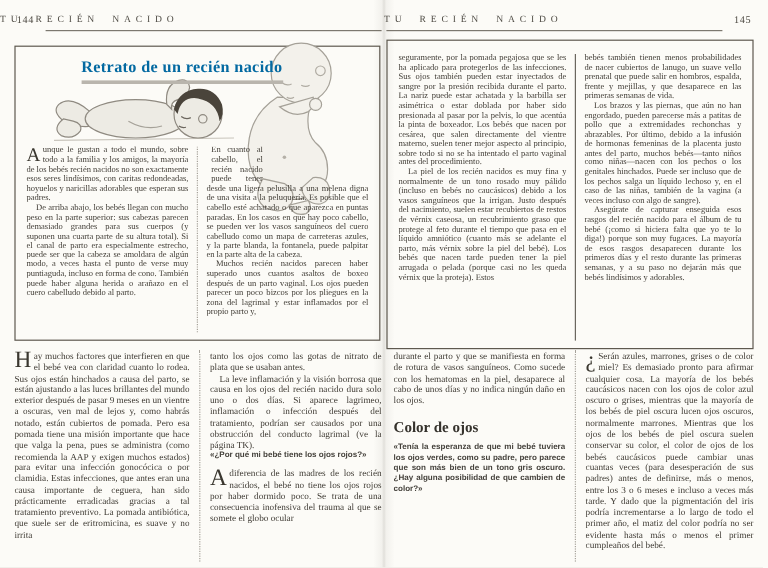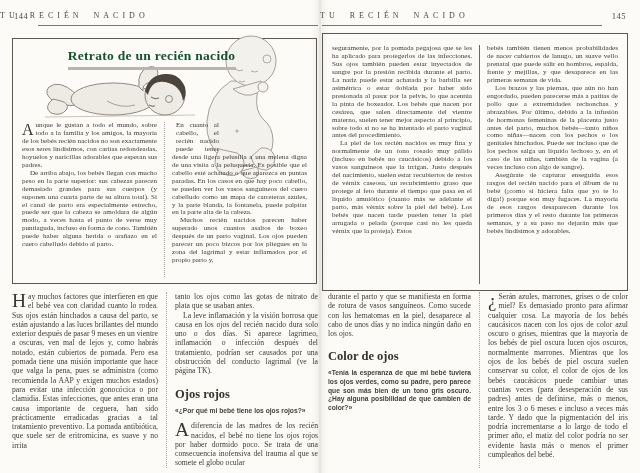--- a/index.html
+++ b/index.html
@@ -23,21 +23,21 @@
   .header-rule { position:absolute; top:25px; height:1px; background:#7c786f; }
   .page.left  .header-rule { left:38px; right:2px; }
   .page.right .header-rule { left:2px;  right:38px; }
 
   
   .feature-box { position:absolute; border:1px solid #5e594f; }
   .page.left  .feature-box { left:12px; right:3px;  top:38px; height:244px; }
   .page.right .feature-box { left:2px;  right:12px; top:33px; height:256px; }
 
   .box-title-wrap { margin-top:9px; margin-right:26px; text-align:center; position:relative; z-index:3; }
-  .box-title { font-size:13.5px; font-weight:600; letter-spacing:0.3px; color:#14532d; }
+  .box-title { font-size:13.5px; font-weight:600; letter-spacing:0.3px; color:#0369a1; }
   .box-title-underline { width:168px; height:3px; background:#b9b5ad; margin:3px auto 0; }
 
   .box-cols { position:absolute; left:9px; right:9px; bottom:6px; display:flex; overflow:hidden; z-index:2; }
   .page.left  .box-cols { top:83px; }
   .page.right .box-cols { top:11px; }
   .box-col { overflow:hidden; }
   .box-col.c1 { flex:none; }
   .page.left  .box-col.c1 { width:135px; }
   .page.right .box-col.c1 { width:140px; }
   .box-col.c2 { flex:1 1 auto; }
@@ -149,21 +149,20 @@
     </div>
 
     <div class="main-section">
       <div class="main-col c1">
         <p class="body"><span class="dropcap">H</span><span>ay muchos factores que interfieren en que el bebé vea con claridad cuanto lo rodea. Sus ojos están hinchados a causa del parto, se están ajustando a las luces brillantes del mundo exterior después de pasar 9 meses en un vientre a oscuras, ven mal de lejos y, como habrás notado, están cubiertos de pomada. Pero esa pomada tiene una misión importante que hace que valga la pena, pues se administra (como recomienda la AAP y exigen muchos estados) para evitar una infección gonocócica o por clamidia. Estas infecciones, que antes eran una causa importante de ceguera, han sido prácticamente erradicadas gracias a tal tratamiento preventivo. La pomada antibiótica, que suele ser de eritromicina, es suave y no irrita</span></p>
       </div>
       <div class="main-divider"></div>
       <div class="main-col c2">
         <p class="body">tanto los ojos como las gotas de nitrato de plata que se usaban antes.</p>
         <p class="body indent">La leve inflamación y la visión borrosa que causa en los ojos del recién nacido dura solo uno o dos días. Si aparece lagrimeo, inflamación o infección después del tratamiento, podrían ser causados por una obstrucción del conducto lagrimal (ve la página TK).</p>
-        <div class="section-heading">Ojos rojos</div>
         <p class="question">«¿Por qué mi bebé tiene los ojos rojos?»</p>
         <p class="body"><span class="dropcap">A</span><span>diferencia de las madres de los recién nacidos, el bebé no tiene los ojos rojos por haber dormido poco. Se trata de una consecuencia inofensiva del trauma al que se somete el globo ocular</span></p>
       </div>
     </div>
   </div>
 
   <div class="page right">
     <div class="pagenum">145</div>
     <div class="runhead">TU RECIÉN NACIDO</div>
     <div class="header-rule"></div>

